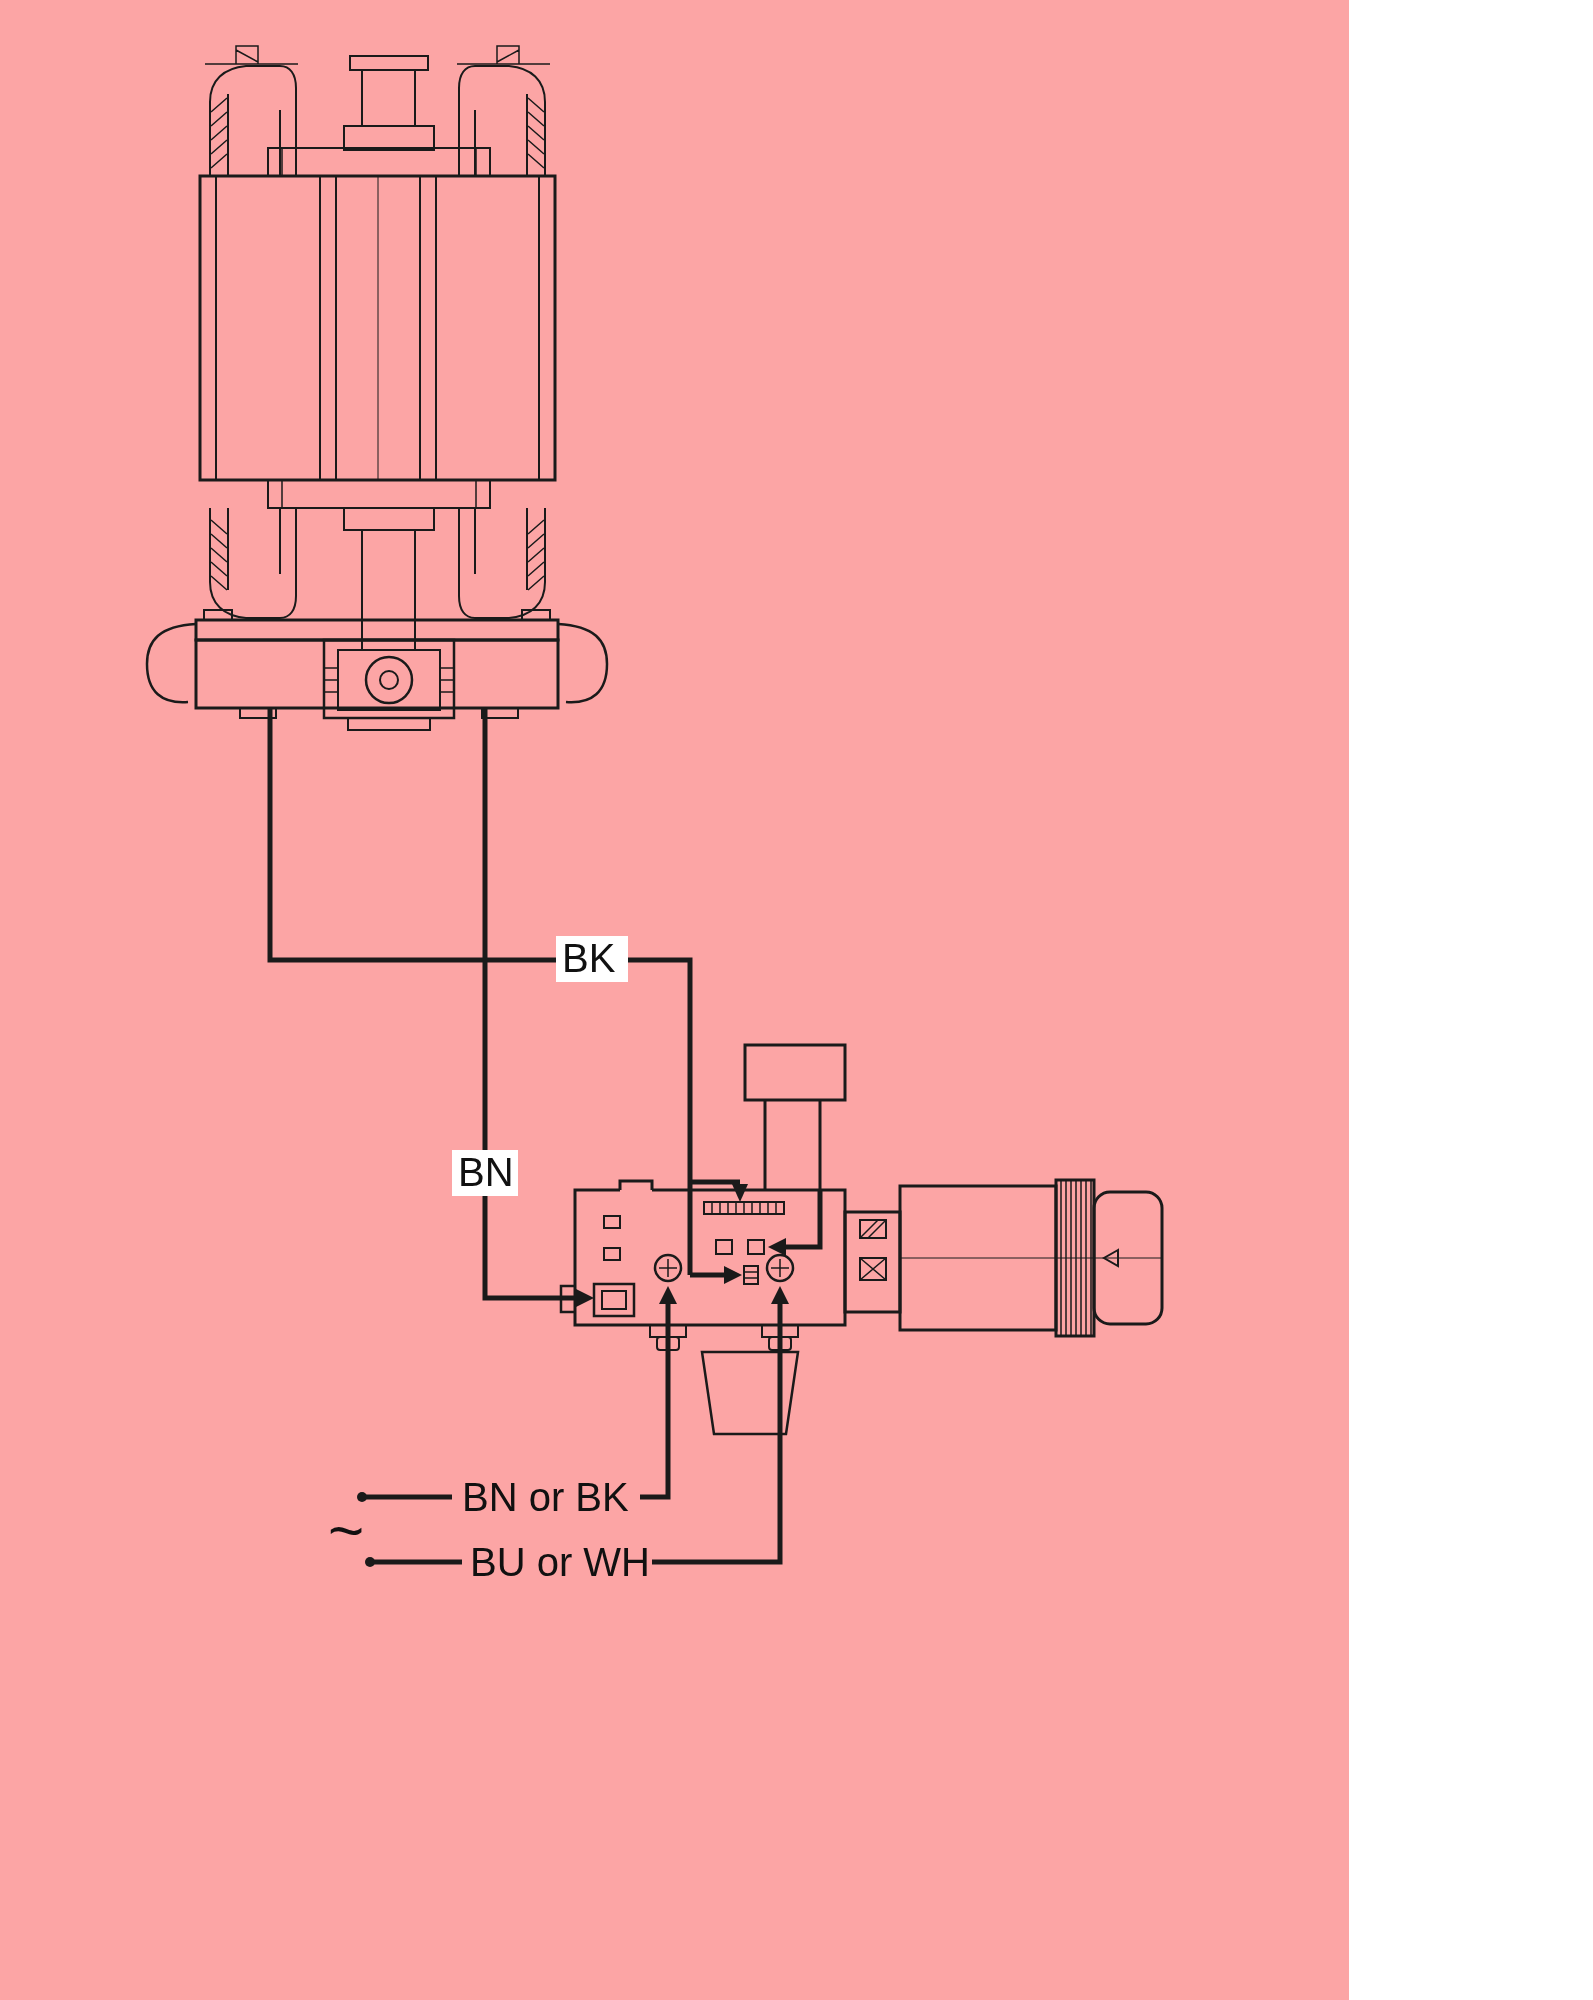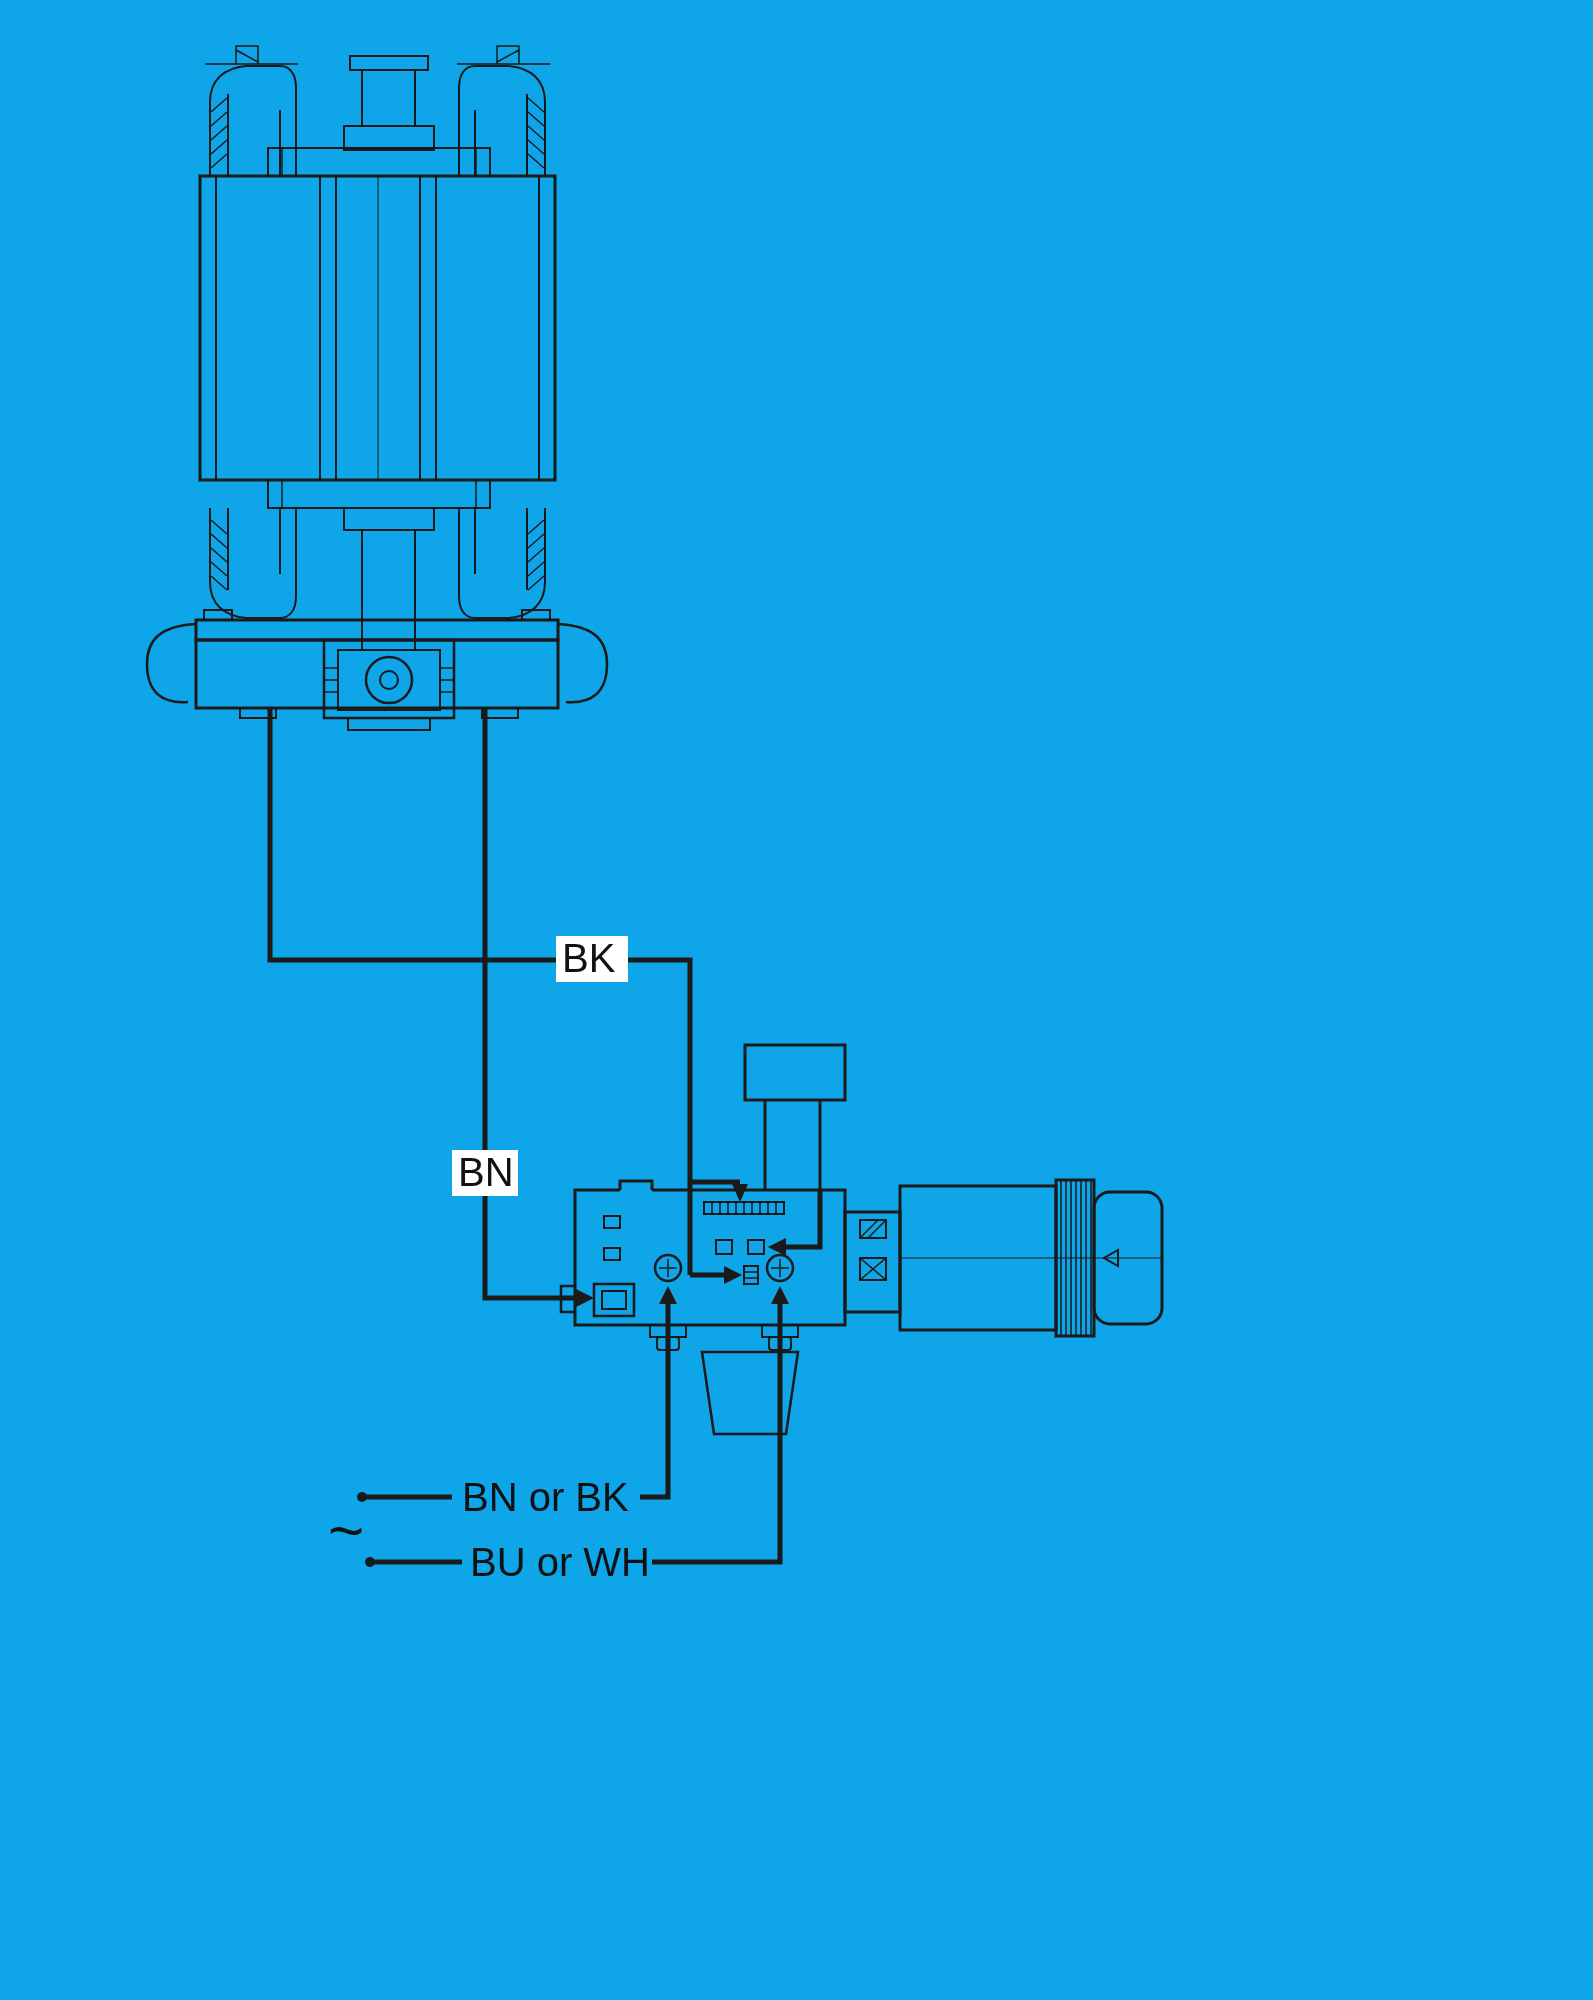--- a/index.html
+++ b/index.html
@@ -1,16 +1,16 @@
 <!DOCTYPE html>
 <html><head>
 <meta charset="utf-8">
 <style>
   html,body{margin:0;padding:0;background:#ffffff;}
-  .canvas{position:relative;width:1593px;height:2000px;background:#0ea5e9;overflow:hidden;}
+  .canvas{position:relative;width:1349px;height:2000px;background:#fca5a5;overflow:hidden;}
   svg{display:block;}
   svg *{fill:none;stroke:#1a1a1a;stroke-linecap:butt;stroke-linejoin:miter;}
   .w1{stroke-width:1}
   .w15{stroke-width:1.5}
   .w2{stroke-width:2}
   .w25{stroke-width:2.5}
   .w3{stroke-width:3}
   .w5{stroke-width:5}
   .arrow{fill:#1a1a1a;stroke:none;}
   .dot{fill:#1a1a1a;stroke:none;}

